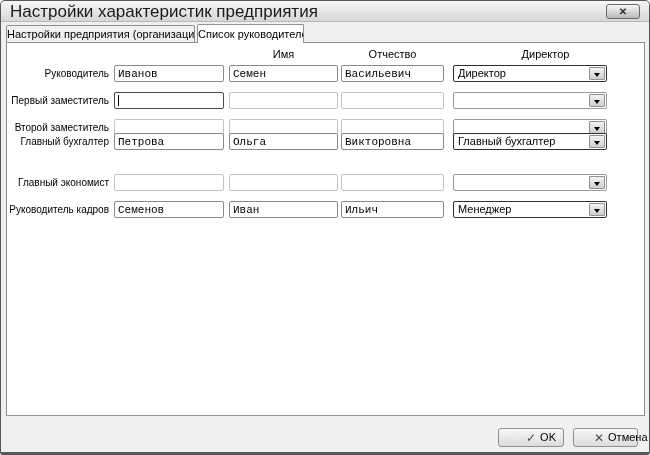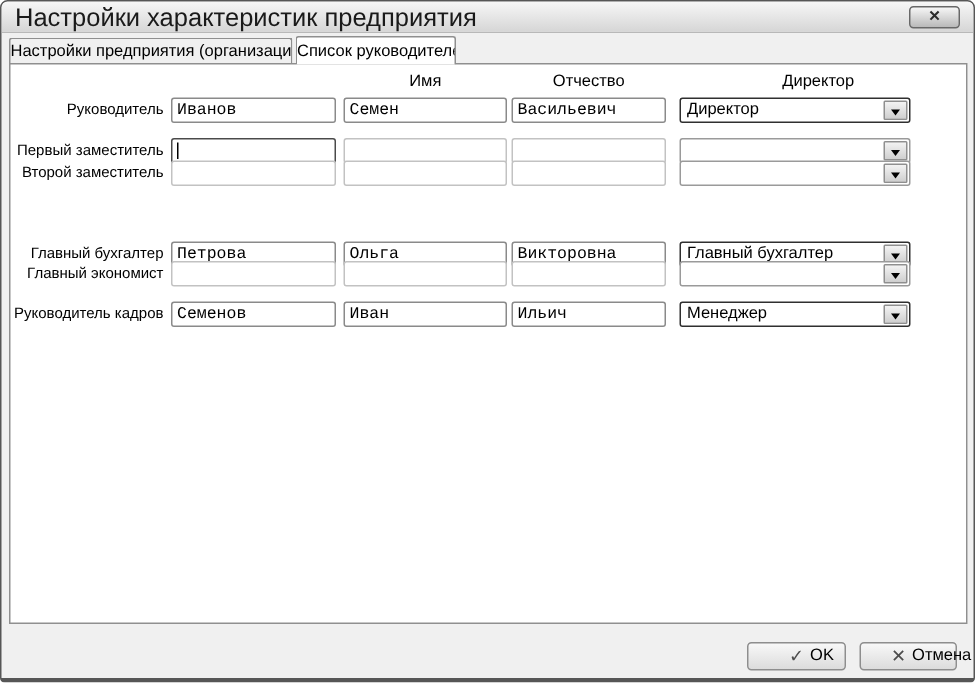--- a/index.html
+++ b/index.html
@@ -65,21 +65,21 @@
     z-index:2;
   }
   
   .hdr{position:absolute;top:47px;height:13px;text-align:center;z-index:4;font-size:11px;}
   .h1{left:113px;width:110px;}
   .h2{left:228px;width:109px;}
   .h3{left:340px;width:103px;}
   .h4{left:452px;width:185px;}
   
   .row{position:absolute;left:0;right:0;height:17px;z-index:4;}
-  .r0{top:64px;} .r1{top:91px;} .r2{top:106px;} .r3{top:160px;} .r4{top:173px;padding-left:48px;} .r5{top:200px;}
+  .r0{top:64px;} .r1{top:91px;} .r2{top:118px;} .r3{top:132px;} .r4{top:173px;padding-left:48px;} .r5{top:200px;}
   .lbl{
     position:absolute;left:5px;width:103px;height:17px;
     line-height:17px;text-align:right;white-space:nowrap;font-size:10px;
   }
   .txt{
     position:absolute;height:17px;
     background:#fff;
     border:1px solid #8a8a8a;border-radius:2px;
     font-family:Liberation Mono, monospace;
     font-size:11px;padding:0 3px;margin:0;

